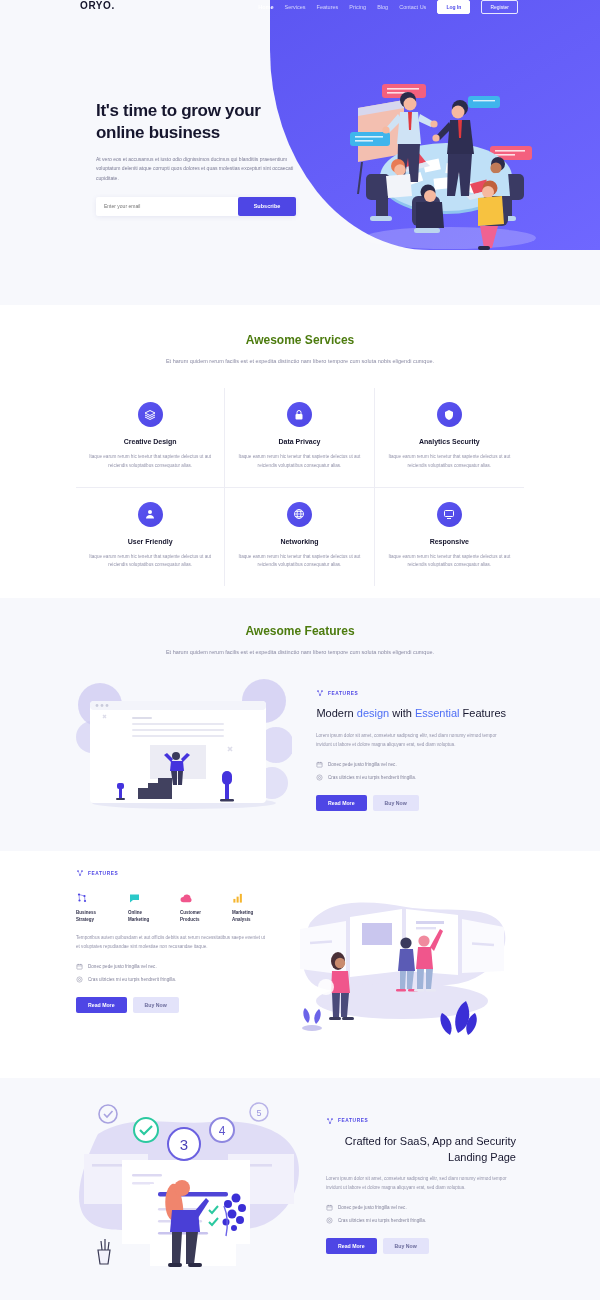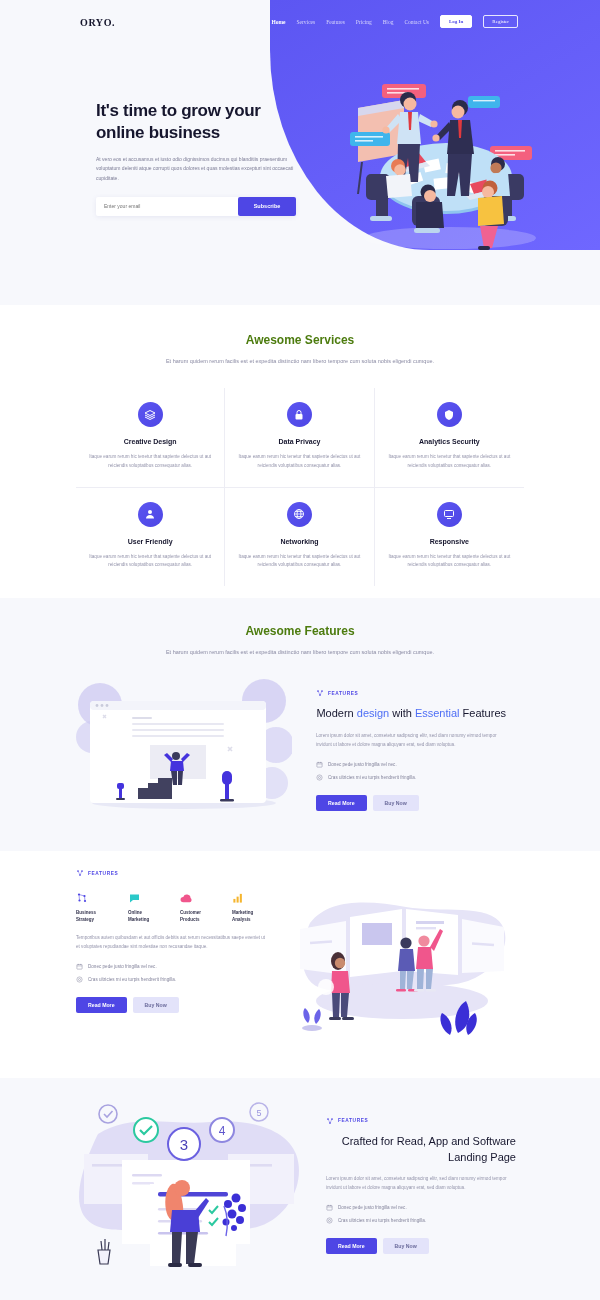--- a/index.html
+++ b/index.html
@@ -13,21 +13,21 @@
   
   .hero { position:relative; width:600px; height:305px; background:#f7f8fc; overflow:hidden; }
   .hero-shape2 {
     position:absolute; top:0; right:0; width:330px; height:250px;
     background:linear-gradient(150deg,#5c56f2 0%,#6f67ff 100%);
     border-bottom-left-radius:160px 200px;
   }
 
   
   .nav { position:absolute; top:0; left:0; width:600px; height:28px;
-         display:flex; align-items:flex-end; z-index:20;font-family:Liberation Serif, serif; }
+         display:flex; align-items:flex-start; z-index:20; }
   .logo { margin-left:80px; font-size:10px; font-weight:bold; letter-spacing:.6px; color:#14142b; }
   .nav-links { margin-left:auto; margin-right:82px; display:flex; align-items:center; gap:11px; }
   .nav-link { font-size:5.5px; color:#d7d6fb; text-decoration:none; white-space:nowrap; }
   .nav-link.active { color:#ffffff; font-weight:bold; }
   .nav-btn { font-size:5px; color:#fff; border:0.7px solid rgba(255,255,255,.85);
              padding:3px 8px; border-radius:2px; white-space:nowrap; }
   .nav-btn.solid { background:#ffffff; color:#4e4ae8; border-color:#fff; font-weight:bold; }
 
   .hero-inner { position:absolute; top:100px; left:96px; width:215px; z-index:10; }
   .hero-title { font-size:17px; line-height:1.3; font-weight:bold; color:#16162e; letter-spacing:-.3px; }
@@ -562,21 +562,21 @@
       <div style="width:190px;">
         <div class="feat-tag">
           <svg viewBox="0 0 24 24">
               <circle cx="6" cy="6" r="2.6" fill="#4e46e5"></circle>
               <circle cx="18" cy="6" r="2.6" fill="#4e46e5"></circle>
               <circle cx="12" cy="18" r="2.6" fill="#4e46e5"></circle>
               <path d="M6 6 12 18 18 6" stroke="#4e46e5" stroke-width="1.2" fill="none"></path>
             </svg>
           <span>FEATURES</span>
         </div>
-        <h3 class="feat-h">Crafted for Read, App and Software Landing Page</h3>
+        <h3 class="feat-h">Crafted for SaaS, App and Security Landing Page</h3>
         <p class="feat-p">Lorem ipsum dolor sit amet, consetetur sadipscing elitr, sed diam nonumy eirmod tempor invidunt ut labore et dolore magna aliquyam erat, sed diam voluptua.</p>
         <div class="bullets">
           <div class="bullet">
             <svg viewBox="0 0 24 24">
                 <rect x="3" y="5" width="18" height="16" rx="2"></rect>
                 <path d="M3 10h18M8 3v4M16 3v4"></path>
               </svg>
             <span>Donec pede justo fringilla vel nec.</span>
           </div>
           <div class="bullet">

